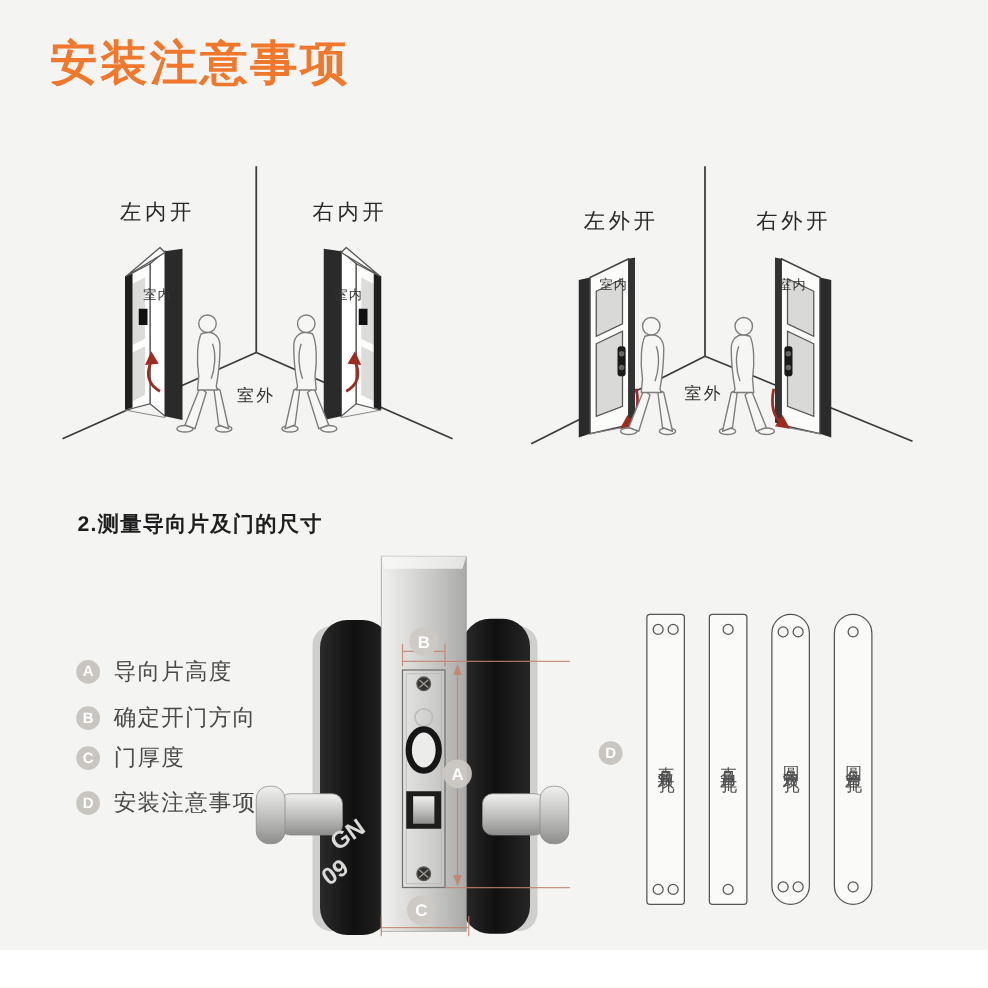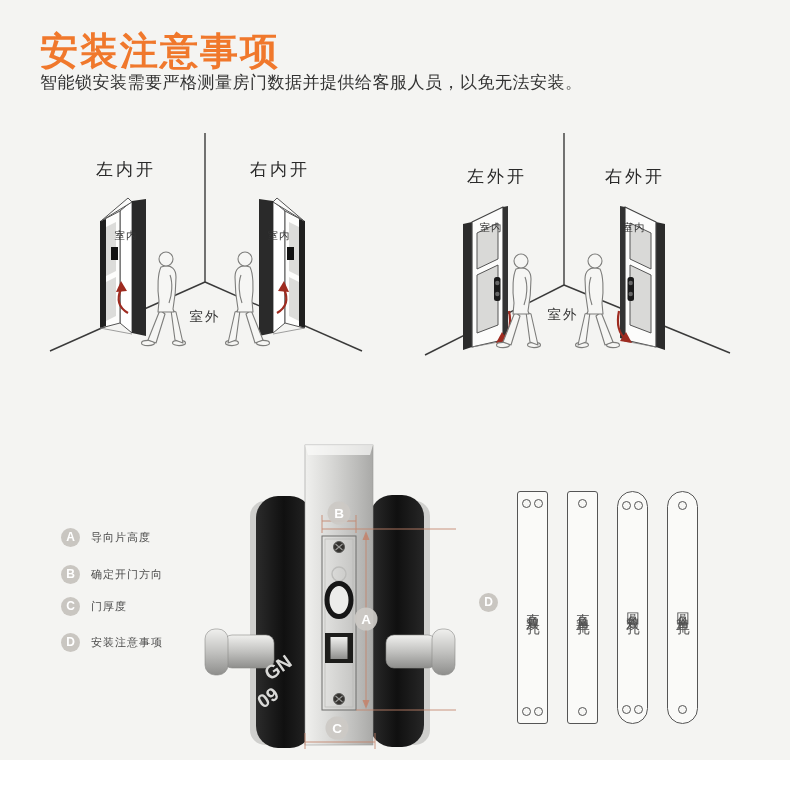--- a/index.html
+++ b/index.html
@@ -26,21 +26,21 @@
   .diag-label{font-size:17px; fill:#2a2a2a; letter-spacing:3px;}
   .room-label-small{font-size:10.5px; fill:#333; letter-spacing:1px;}
   .room-label-out{font-size:13.5px; fill:#333; letter-spacing:2px;}
   
   .meas-row{display:flex; align-items:center; gap:11px; height:20px;}
   .badge{
     width:19px; height:19px; border-radius:50%;
     background:#c9c6c1; color:#fff; font-size:12px; font-weight:bold;
     text-align:center; line-height:19px; flex:0 0 19px;
   }
-  .meas-label{font-size:11px; color:#4a4a4a; letter-spacing:1px; white-space:nowrap;}
+  .meas-label{font-size:18px; color:#4a4a4a; letter-spacing:1px; white-space:nowrap;}
   
   .plates{left:517px; top:491px; display:flex; gap:19px;}
   .plate{
     position:relative; width:31px; height:233px;
     border:1.5px solid #555; background:#fafaf8; box-sizing:border-box;
   }
   .plate.square{border-radius:3px;}
   .plate.round{border-radius:16px;}
   .holes{position:absolute; left:0; right:0; display:flex; justify-content:center; gap:3px;}
   .holes.top{top:7px;} .plate.round .holes.top{top:9px;}
@@ -107,21 +107,20 @@
         <line x1="9" y1="140" x2="41" y2="134" stroke="#888" stroke-width="0.8"></line>
         <g>
           <path d="M 46,104 Q 50,124 39,132" fill="none" stroke="#9e2b20" stroke-width="2.2"></path>
           <polygon points="33,136 45,134 39,125" fill="#9e2b20"></polygon>
         </g>
       </g>
     </defs>
   </svg>
 
   <h1 class="abs page-title">安装注意事项</h1>
-  <p class="abs page-subtitle">智能锁安装需要严格测量房门数据并提供给客服人员，以免无法安装。</p>
 
 
   <svg class="abs" style="left:40px; top:125px;" width="370" height="255" viewBox="0 0 370 255">
     <line x1="165" y1="8" x2="165" y2="157" stroke="#3a3a3a" stroke-width="1.4"></line>
     <line x1="165" y1="157" x2="10" y2="226" stroke="#3a3a3a" stroke-width="1.4"></line>
     <line x1="165" y1="157" x2="322" y2="226" stroke="#3a3a3a" stroke-width="1.4"></line>
     <text class="diag-label" x="86" y="50" text-anchor="middle">左内开</text>
     <text class="diag-label" x="240" y="50" text-anchor="middle">右内开</text>
     <use href="#door-in" xlink:href="#door-in" transform="translate(60,72)"></use>
     <use href="#door-in" xlink:href="#door-in" transform="translate(265,72) scale(-1,1)"></use>
@@ -140,20 +139,21 @@
     <text class="diag-label" x="220" y="57" text-anchor="middle">右外开</text>
     <use href="#door-out" xlink:href="#door-out" transform="translate(48,82)"></use>
     <use href="#door-out" xlink:href="#door-out" transform="translate(250,82) scale(-1,1)"></use>
     <use href="#person" xlink:href="#person" transform="translate(108,222)"></use>
     <use href="#person" xlink:href="#person" transform="translate(178,222) scale(-1,1)"></use>
     <text class="room-label-small" x="76" y="106" text-anchor="middle">室内</text>
     <text class="room-label-small" x="219" y="106" text-anchor="middle">室内</text>
     <text class="room-label-out" x="148" y="194" text-anchor="middle">室外</text>
   </svg>
 
+  <div class="abs sec-heading sec2-heading">2.测量导向片及门的尺寸</div>
 
   <div class="abs meas-row" style="left:61px; top:527px;">
     <div class="badge">A</div>
     <div class="meas-label">导向片高度</div>
   </div>
   <div class="abs meas-row" style="left:61px; top:564px;">
     <div class="badge">B</div>
     <div class="meas-label">确定开门方向</div>
   </div>
   <div class="abs meas-row" style="left:61px; top:596px;">

